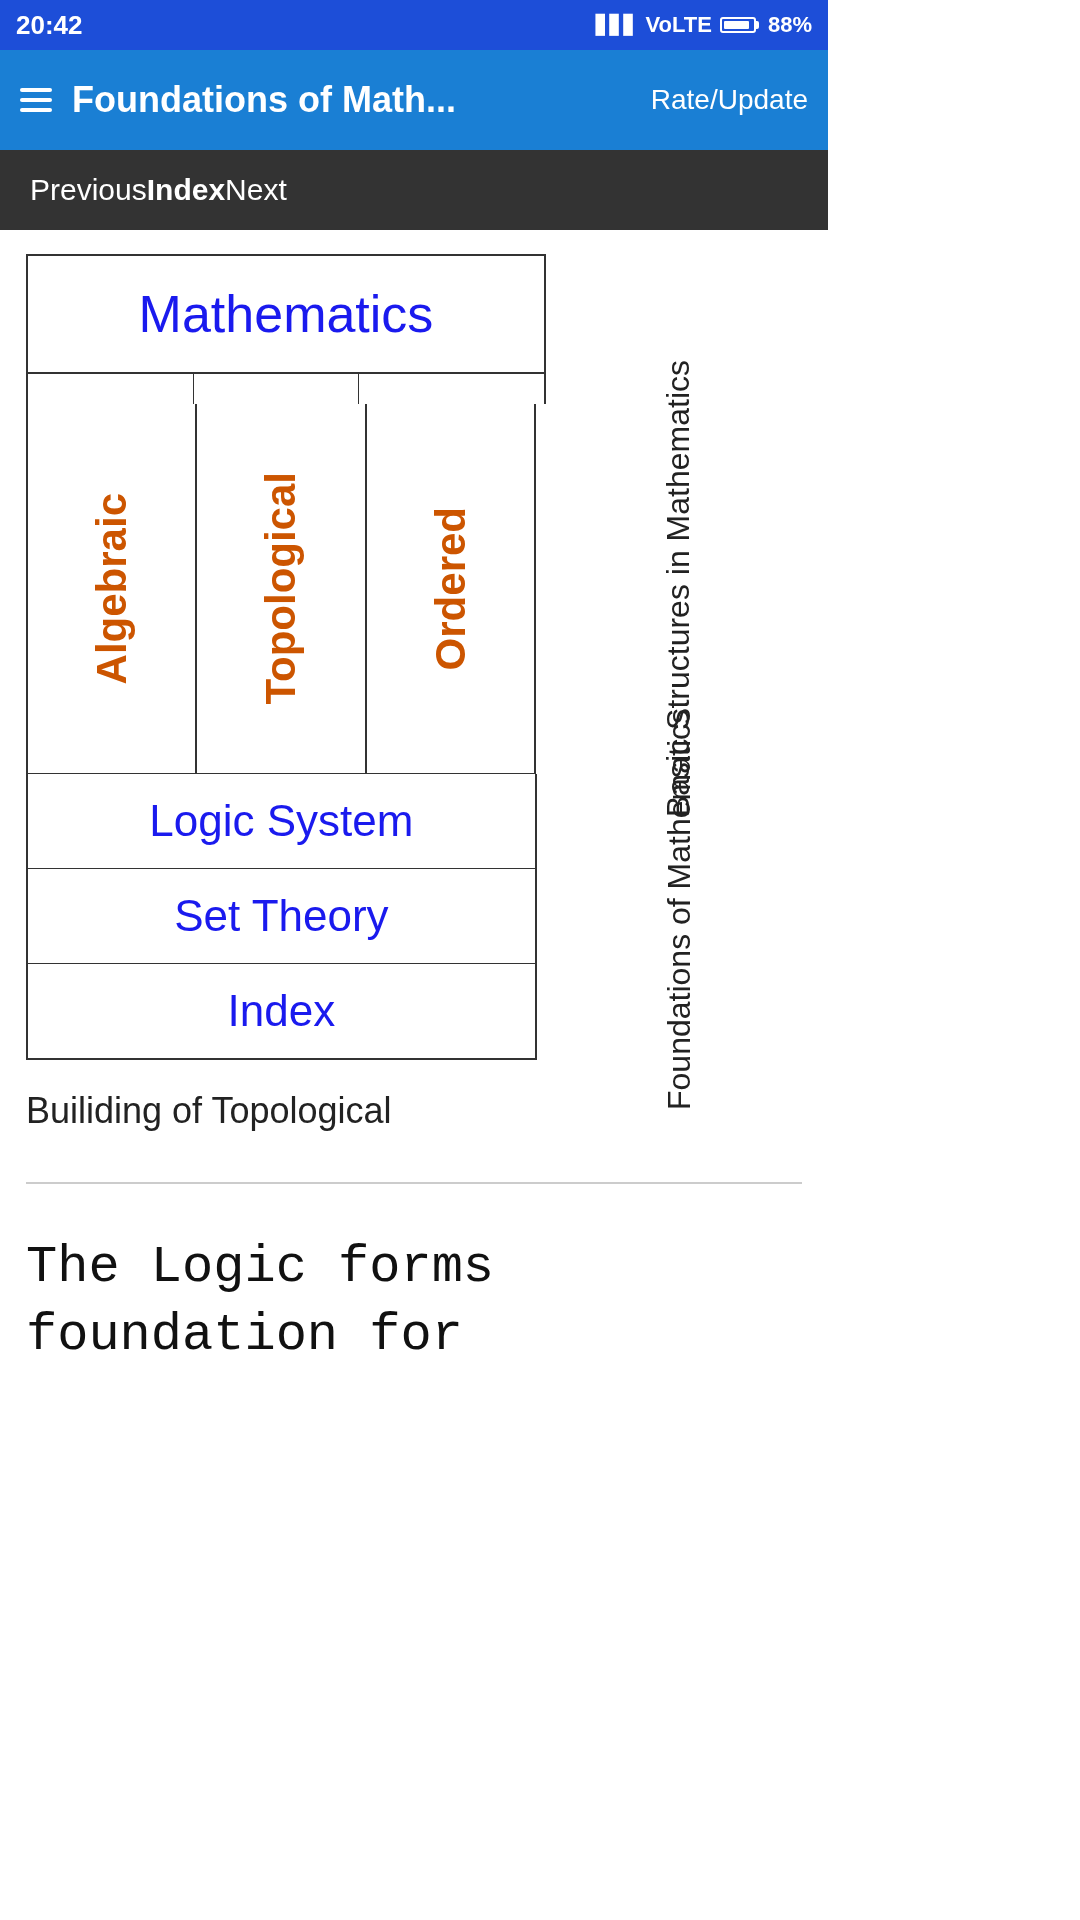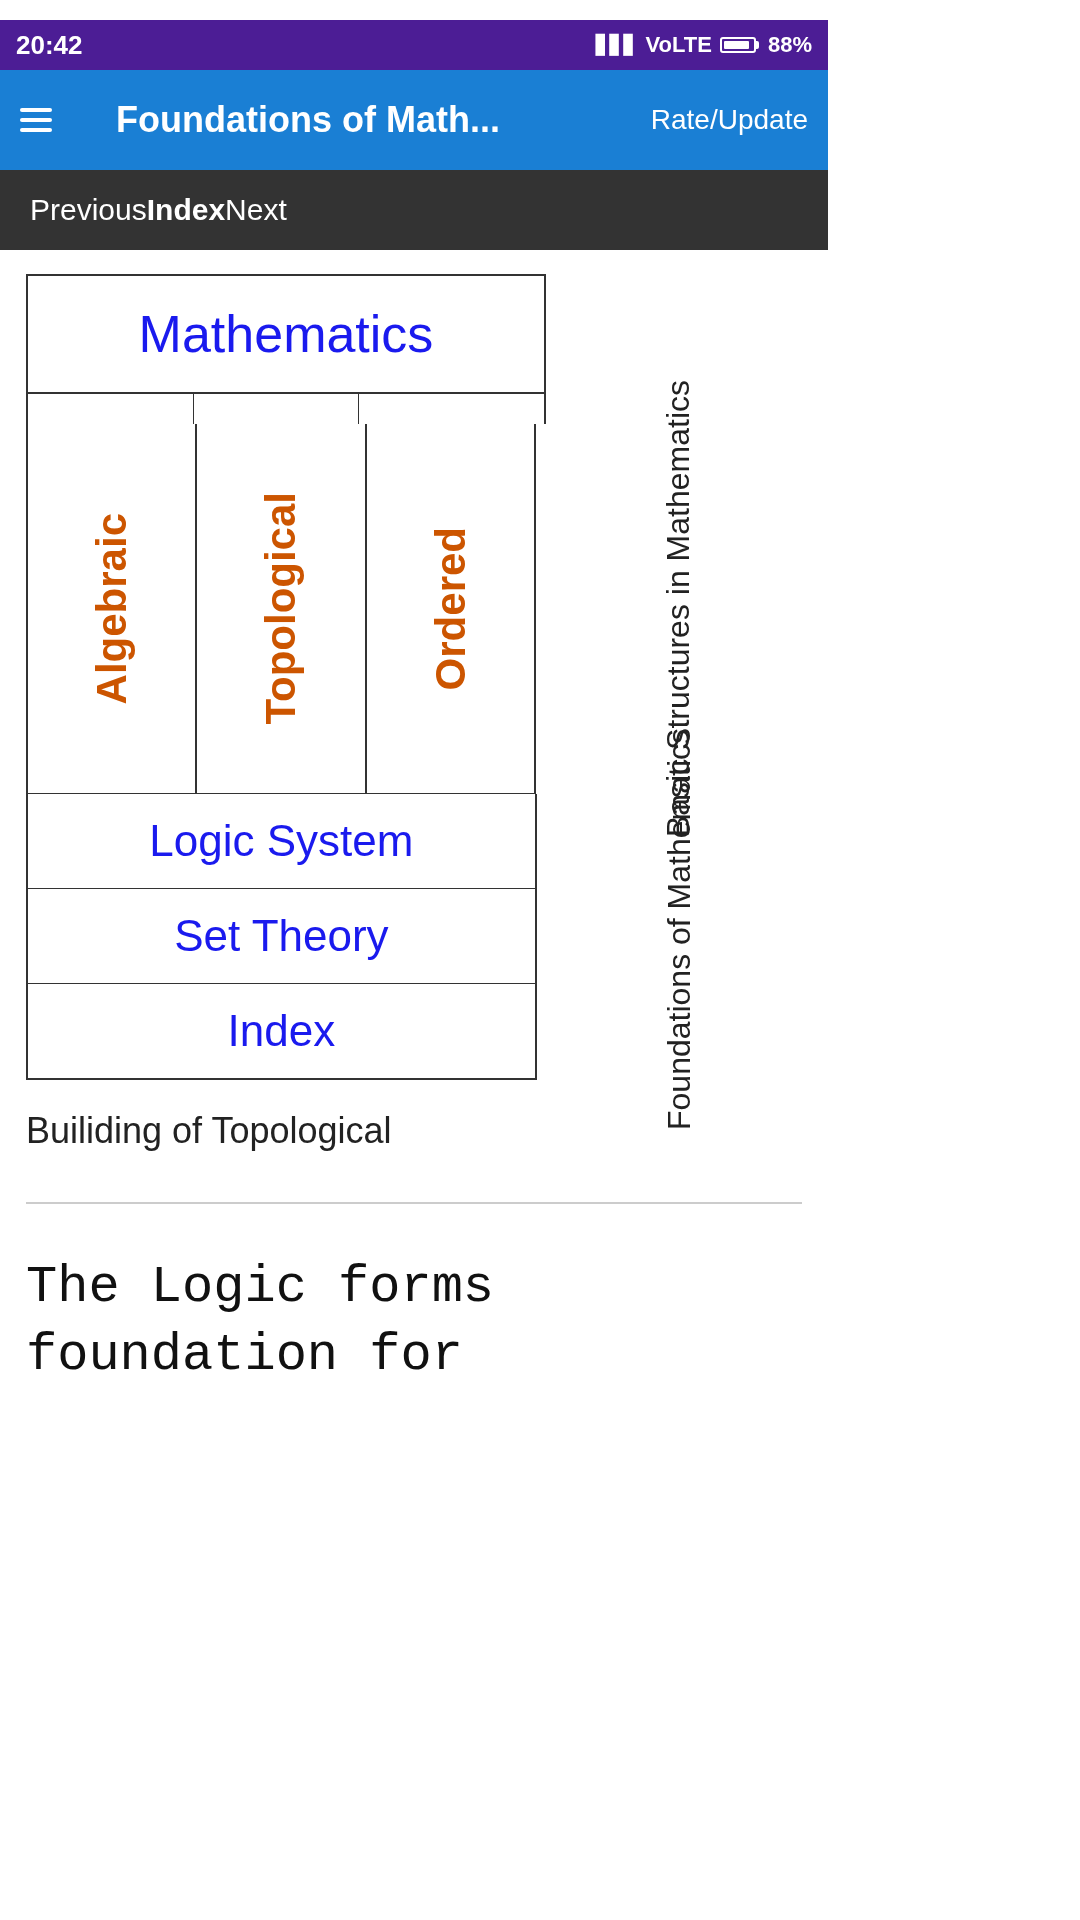--- a/index.html
+++ b/index.html
@@ -9,29 +9,28 @@
       min-height: 1920px;
       font-family: Arial, sans-serif;
       background: #fff;
       overflow-x: hidden;
     }
 
     
     .status-bar {
       width: 100%;
       height: 50px;
-      background: #4c1d95;
+      background: #1d4ed8;
       display: flex;
       align-items: center;
       justify-content: space-between;
       padding: 0 16px;
       color: white;
       font-size: 26px;
       font-weight: bold;
-      margin-top: 20px;
     }
     .status-right {
       display: flex;
       align-items: center;
       gap: 8px;
       font-size: 22px;
     }
     .signal-icon { font-size: 18px; }
     .battery-container {
       display: flex;
@@ -85,21 +84,20 @@
       width: 32px;
       height: 4px;
       background: white;
       border-radius: 2px;
     }
     .app-title {
       color: white;
       font-size: 36px;
       font-weight: bold;
       flex: 1;
-      margin-left: 44px;
     }
     .rate-update {
       color: white;
       font-size: 28px;
       white-space: nowrap;
     }
 
     
     .nav-bar {
       width: 100%;

